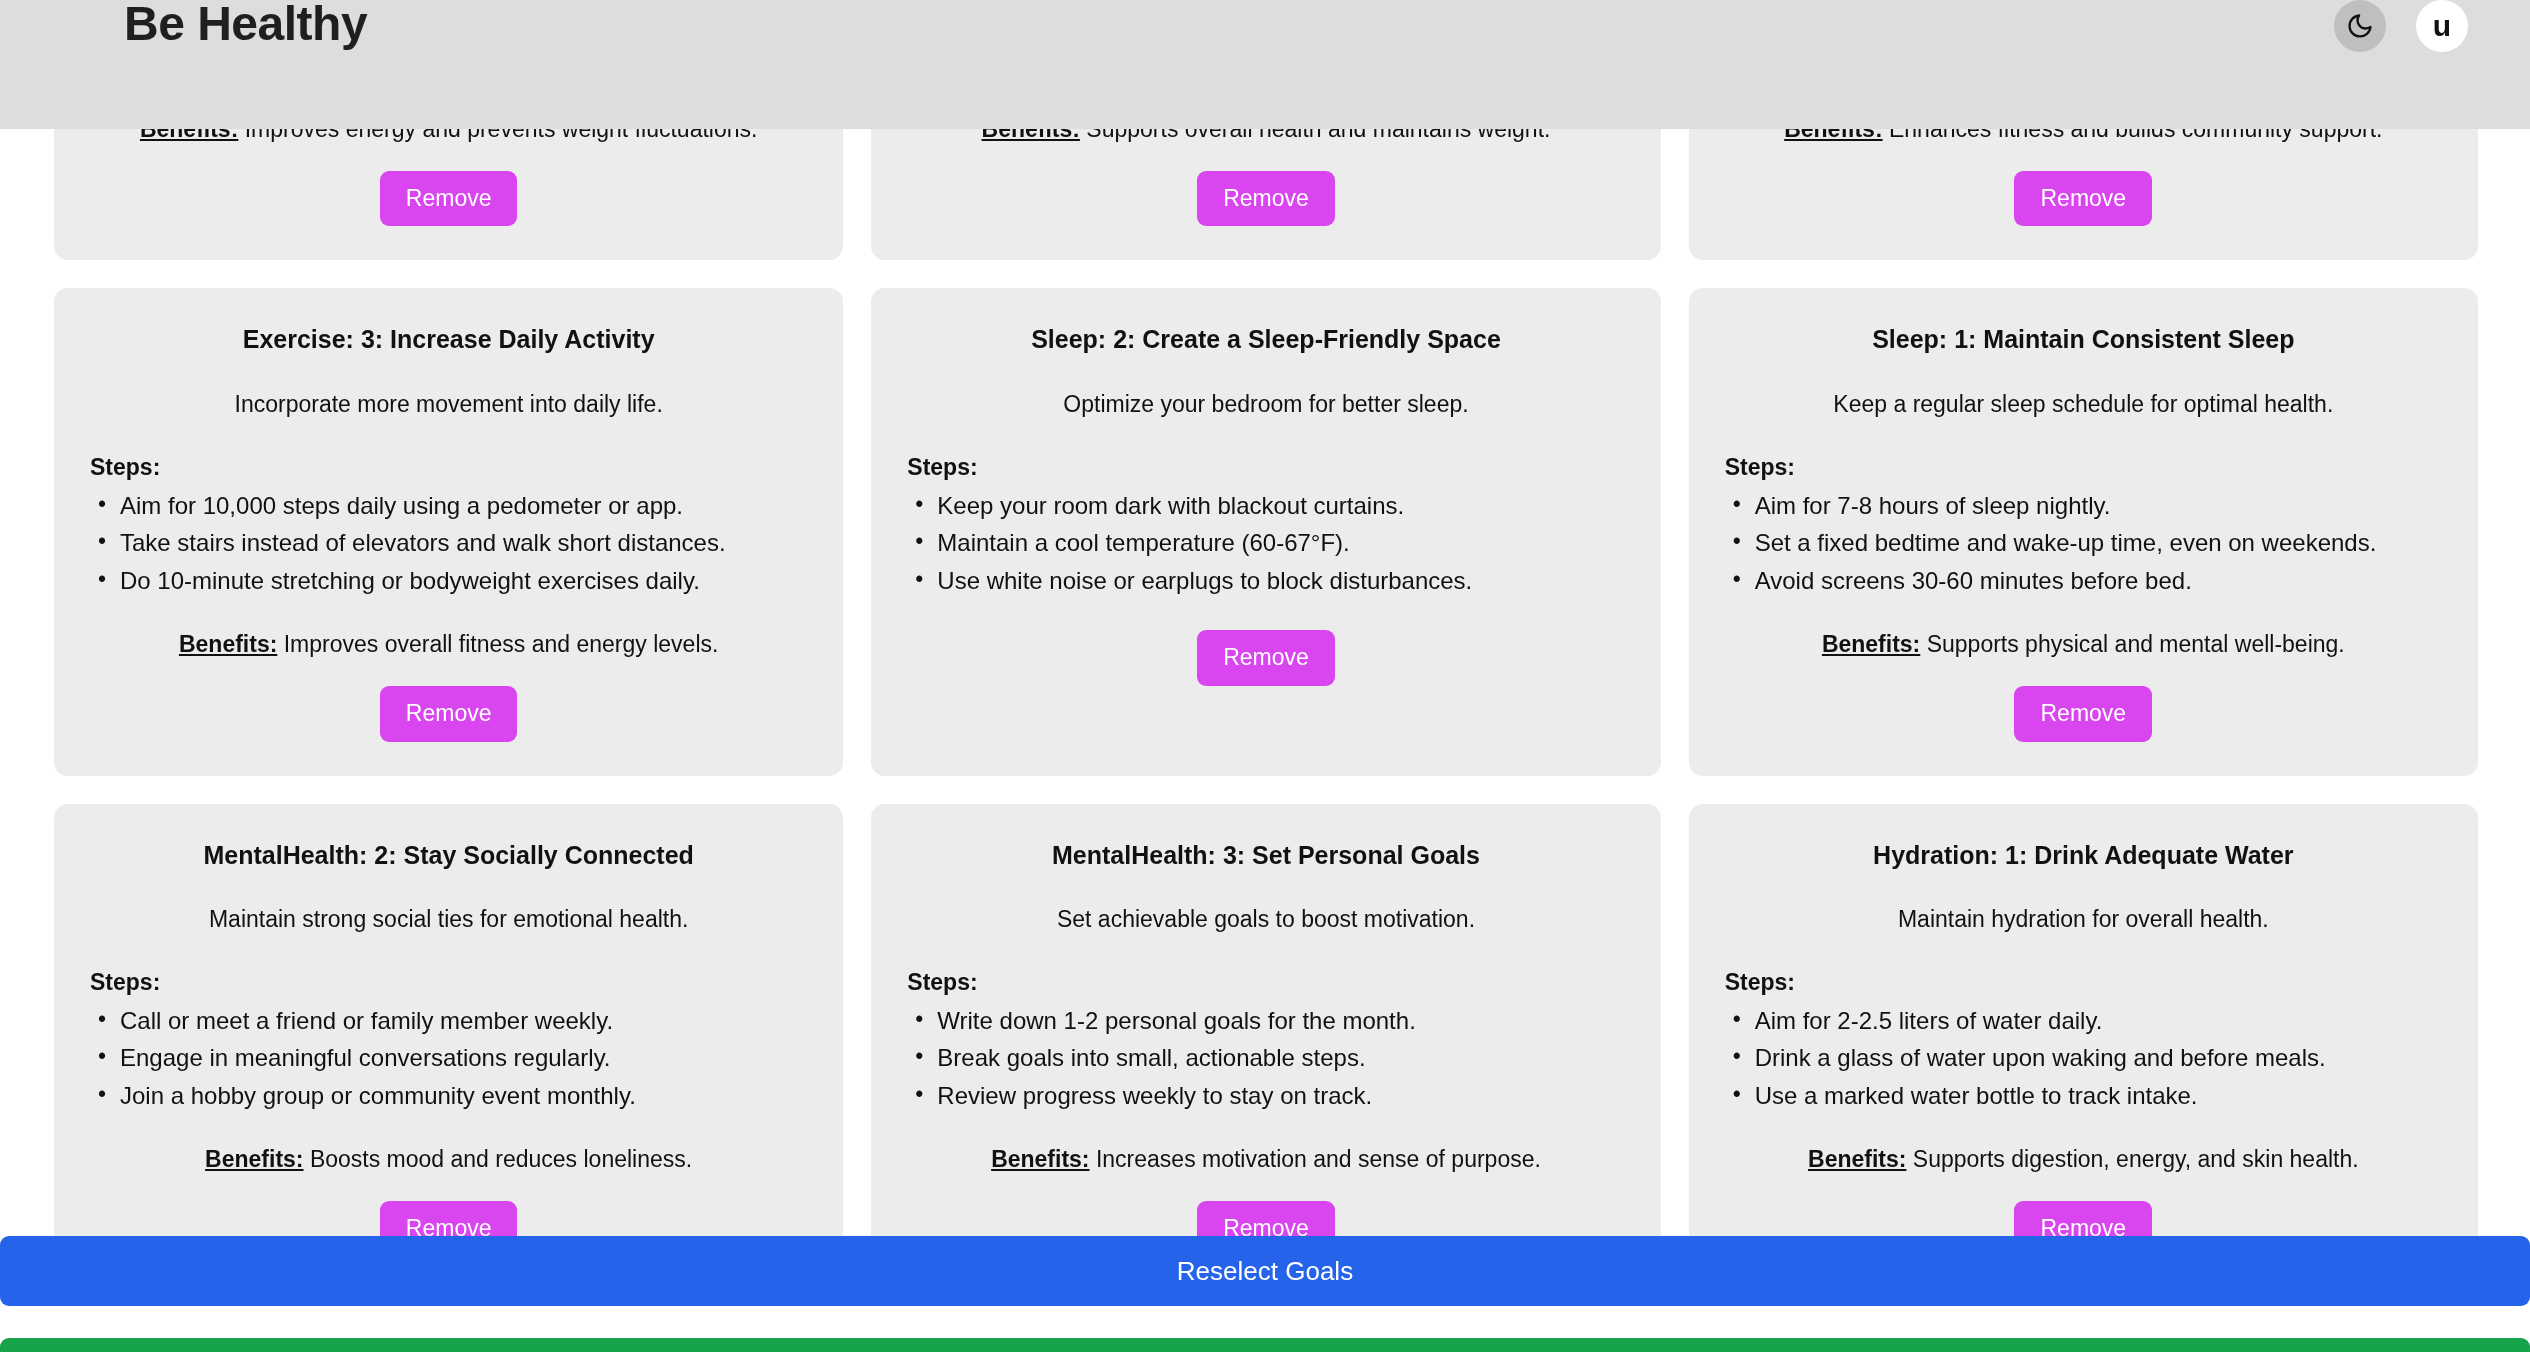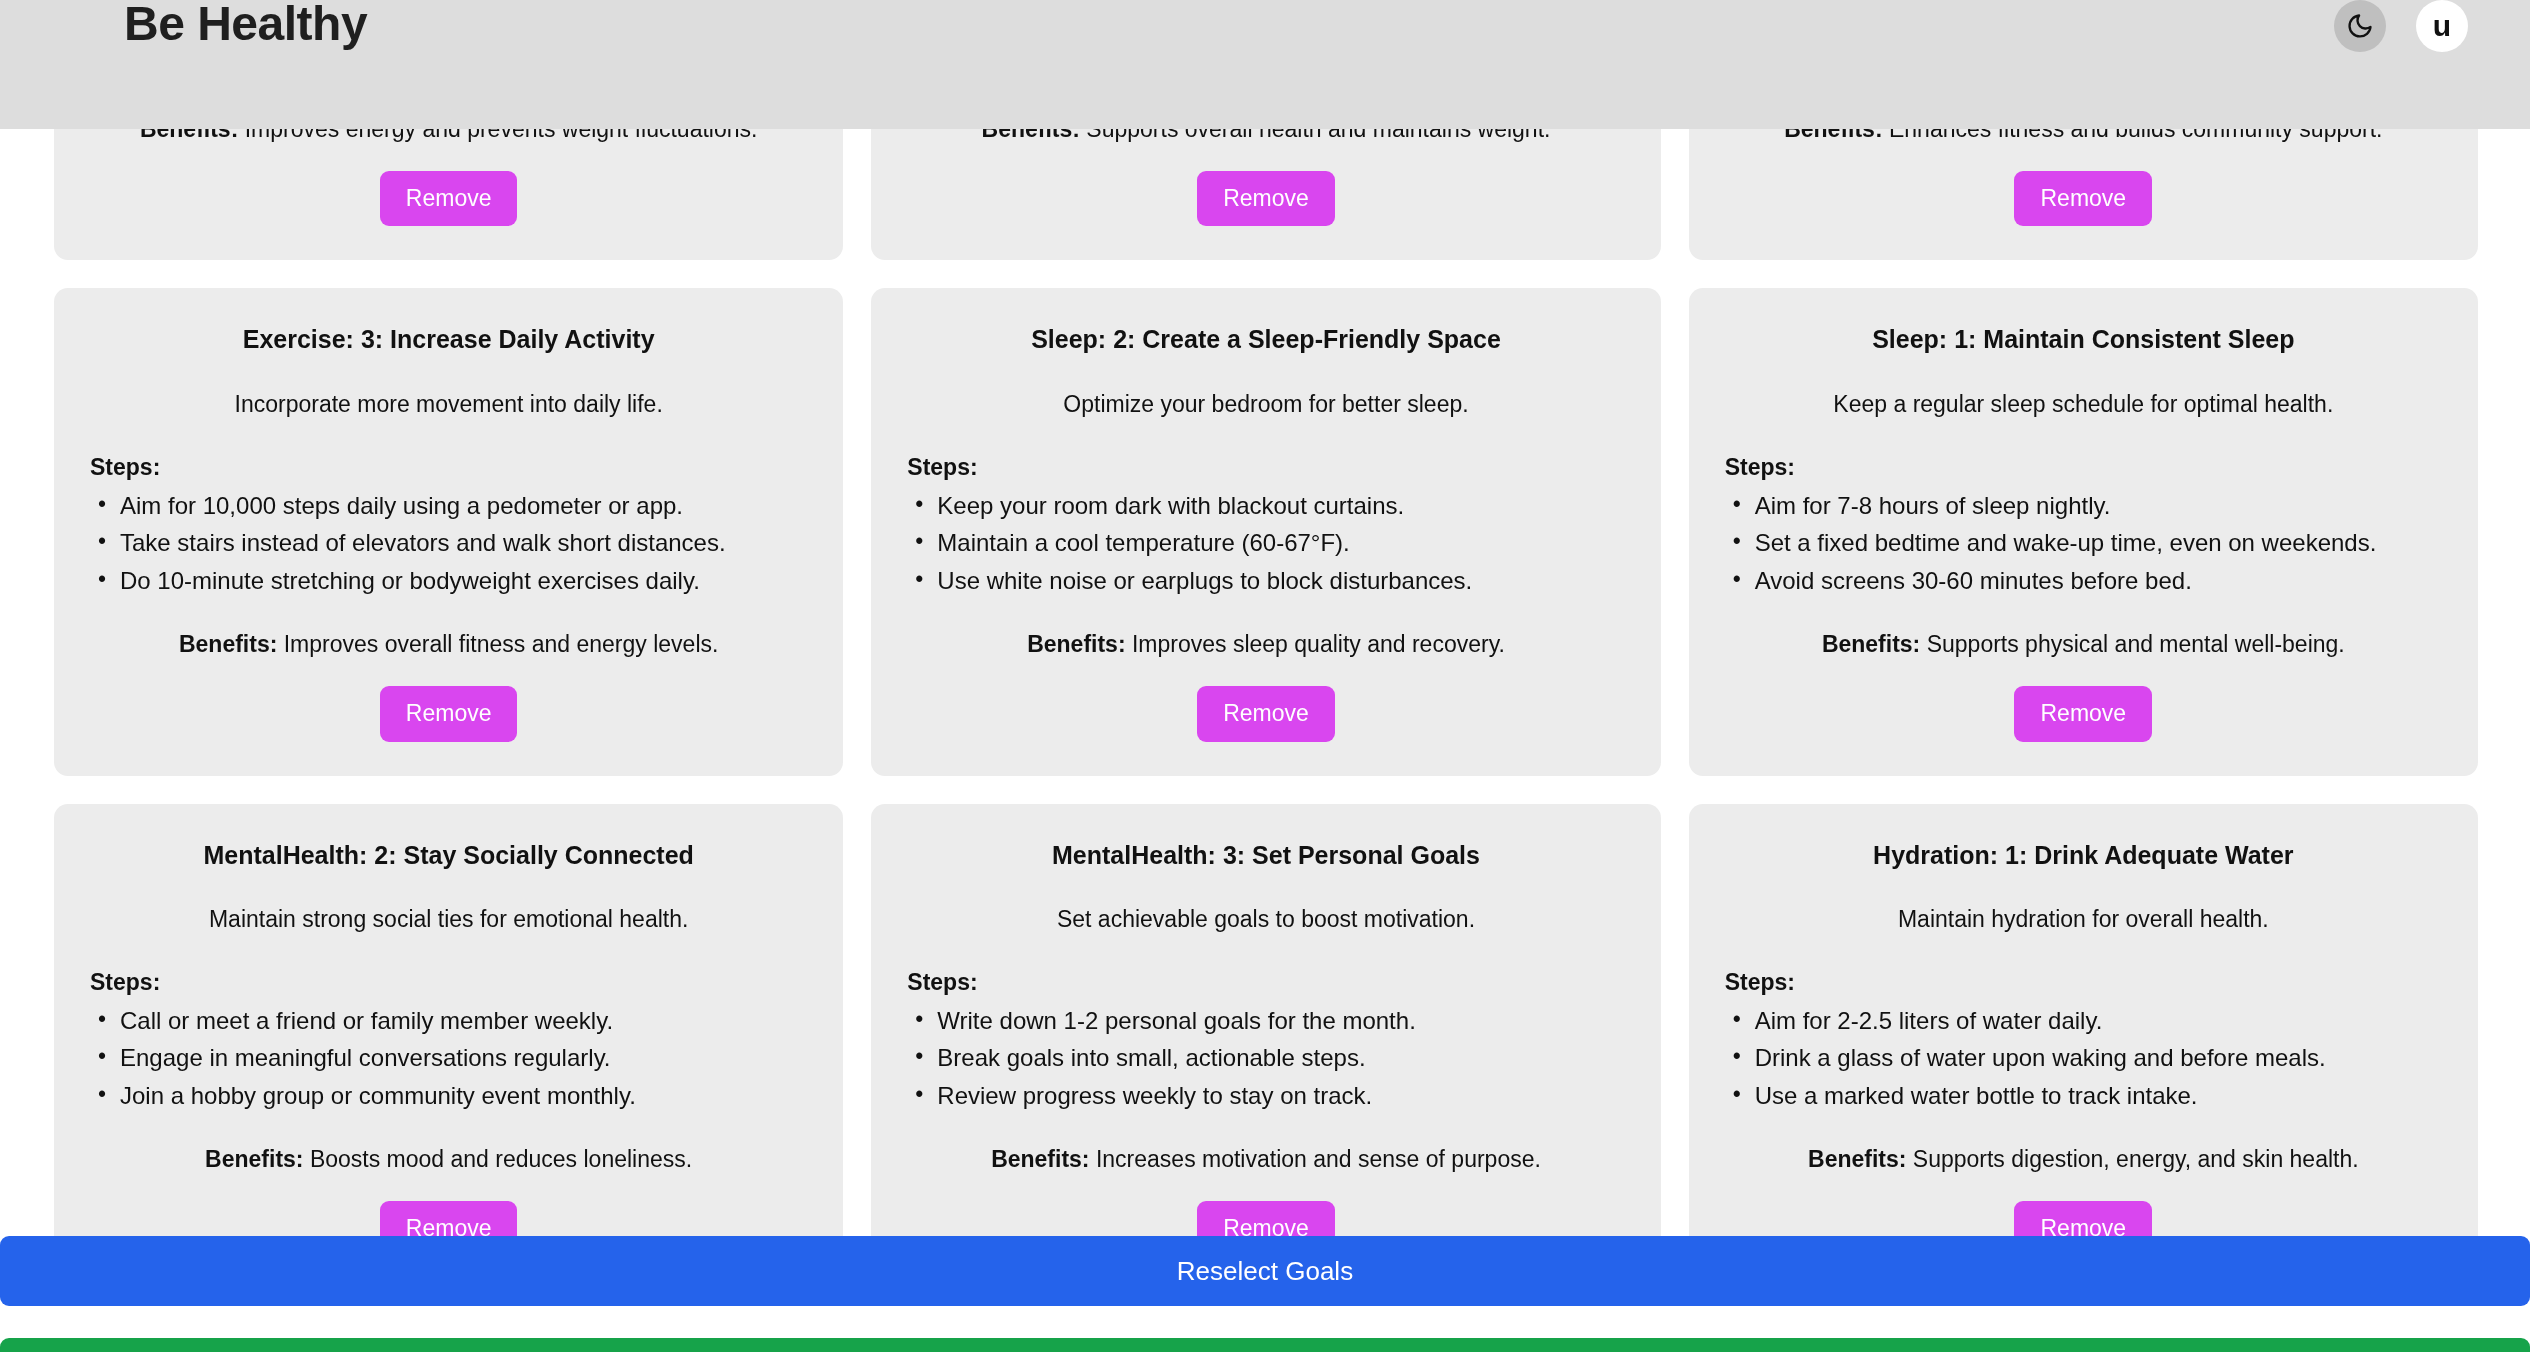--- a/index.html
+++ b/index.html
@@ -159,21 +159,21 @@
   }
 
   .benefits-line {
     font-size: 23px;
     line-height: 1.3;
     color: #111111;
     text-align: center;
     margin-bottom: 26px;
   }
 
-  .benefits-line .benefits-label { font-weight: bold; }
+  .benefits-line .benefits-label { font-weight: bold; text-decoration: underline; }
 
   .remove-btn {
     background: #d946ef;
     color: #ffffff;
     border: none;
     border-radius: 9px;
     font-family: "Liberation Sans", sans-serif;
     font-size: 23px;
     padding: 14px 26px;
     min-width: 108px;
@@ -244,21 +244,20 @@
         <div class="goal-title">Sleep: 2: Create a Sleep-Friendly Space</div>
         <div class="goal-desc">Optimize your bedroom for better sleep.</div>
         <div class="steps-block">
           <div class="steps-label">Steps:</div>
           <ul class="steps-list">
             <li>Keep your room dark with blackout curtains.</li>
             <li>Maintain a cool temperature (60-67°F).</li>
             <li>Use white noise or earplugs to block disturbances.</li>
           </ul>
         </div>
-        <div class="benefits-line"><span class="benefits-label">Benefits:</span> <span>Improves sleep quality and recovery.</span></div>
         <button class="remove-btn">Remove</button>
       </div>
       <div class="goal-card">
         <div class="goal-title">Sleep: 1: Maintain Consistent Sleep</div>
         <div class="goal-desc">Keep a regular sleep schedule for optimal health.</div>
         <div class="steps-block">
           <div class="steps-label">Steps:</div>
           <ul class="steps-list">
             <li>Aim for 7-8 hours of sleep nightly.</li>
             <li>Set a fixed bedtime and wake-up time, even on weekends.</li>

